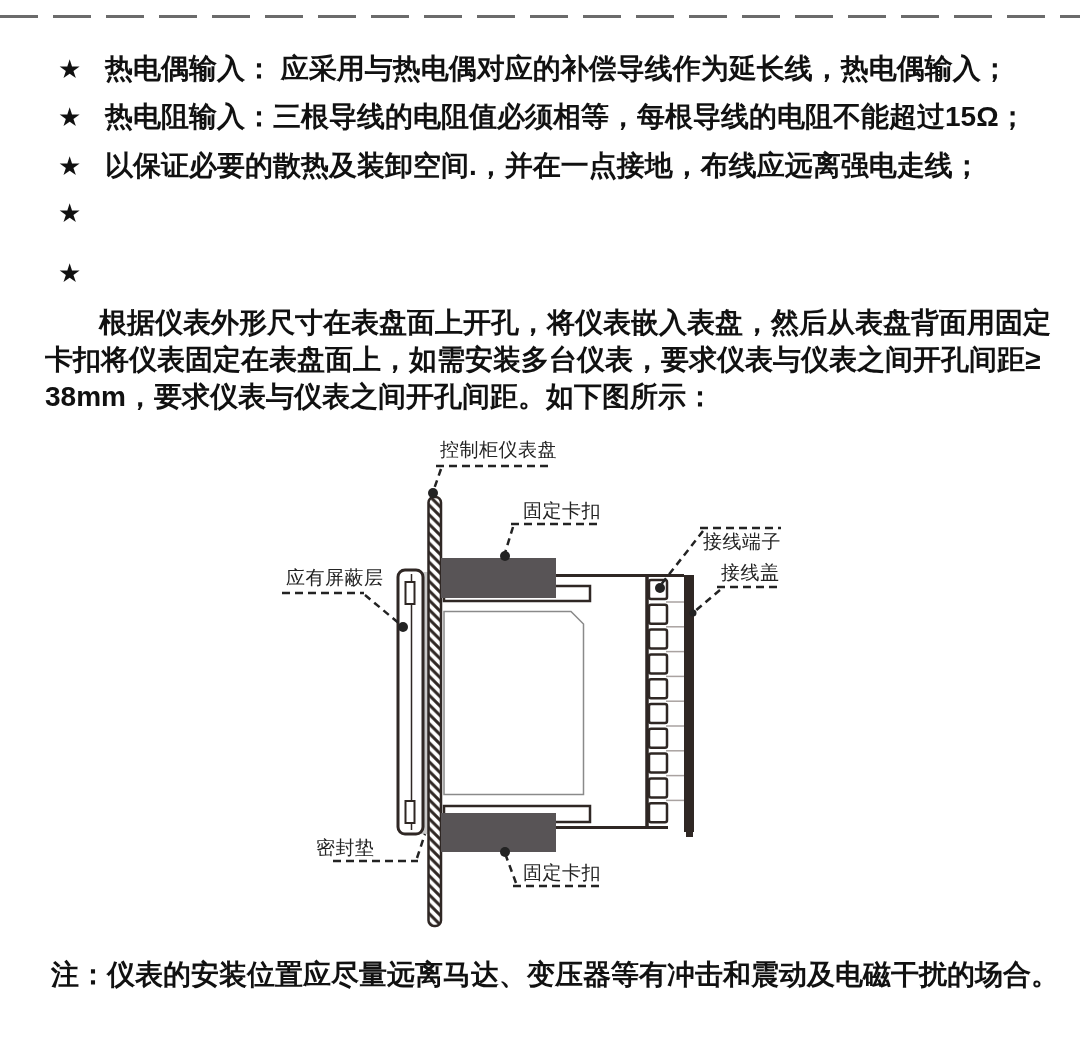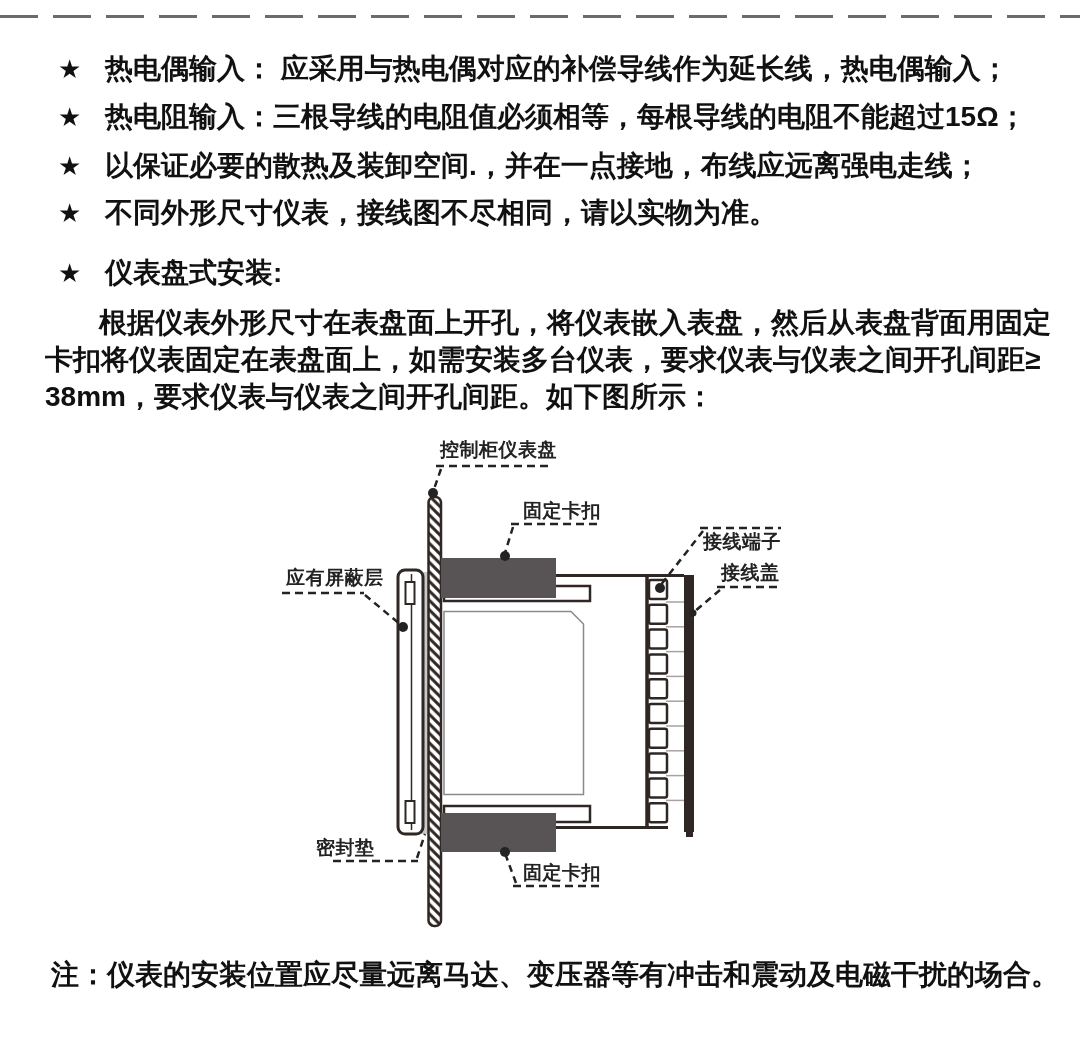--- a/index.html
+++ b/index.html
@@ -20,21 +20,21 @@
   .para-line{
     position:absolute;left:45px;width:1010px;font-size:28px;font-weight:bold;
     line-height:30px;white-space:nowrap;
   }
   .note{
     position:absolute;left:50px;top:956px;width:1010px;font-size:28px;
     font-weight:bold;white-space:nowrap;text-align:center;
   }
   .diagram-svg{position:absolute;left:0;top:0;}
   .dlabel{
-    position:absolute;font-size:19px;font-weight:bold;color:#232323;
+    position:absolute;font-size:19px;font-weight:normal;color:#232323;
     white-space:nowrap;letter-spacing:0.5px;
   }
 </style>
 </head>
 <body>
 
 <div class="top-rule"></div>
 
 <div class="bullet" style="top:53px">
   <span class="star">★</span>
@@ -43,25 +43,23 @@
 <div class="bullet" style="top:101px">
   <span class="star">★</span>
   <span>热电阻输入：三根导线的电阻值必须相等，每根导线的电阻不能超过15Ω；</span>
 </div>
 <div class="bullet" style="top:150px">
   <span class="star">★</span>
   <span>以保证必要的散热及装卸空间.，并在一点接地，布线应远离强电走线；</span>
 </div>
 <div class="bullet" style="top:197px">
   <span class="star">★</span>
-  <span>不同外形尺寸仪表，接线图不尽相同，请以实物为准。</span>
 </div>
 <div class="bullet" style="top:257px">
   <span class="star">★</span>
-  <span>仪表盘式安装:</span>
 </div>
 
 <div class="para-line" style="top:308px;padding-left:54px">根据仪表外形尺寸在表盘面上开孔，将仪表嵌入表盘，然后从表盘背面用固定</div>
 <div class="para-line" style="top:345px">卡扣将仪表固定在表盘面上，如需安装多台仪表，要求仪表与仪表之间开孔间距≥</div>
 <div class="para-line" style="top:382px">38mm，要求仪表与仪表之间开孔间距。如下图所示：</div>
 
 <svg class="diagram-svg" width="1080" height="1060" viewBox="0 0 1080 1060">
   <defs>
     <pattern id="hatch" width="9.5" height="9.5" patternUnits="userSpaceOnUse">
       <rect width="9.5" height="9.5" fill="#ffffff"></rect>

